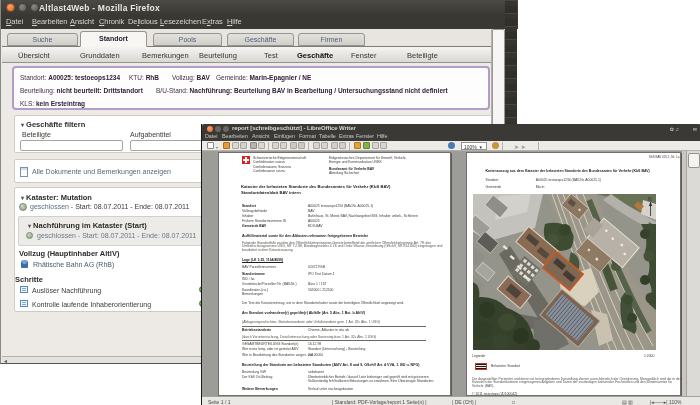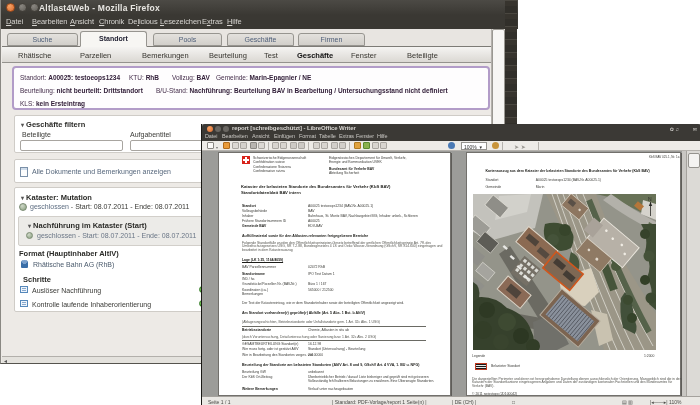--- a/index.html
+++ b/index.html
@@ -79,24 +79,24 @@
   </div>
   <div id="ffbody">
     <div id="tabrow">
       <div class="tab" style="left:5px;width:71px">Suche</div>
       <div class="tab act" style="left:78px;width:67px">Standort</div>
       <div class="tab" style="left:151px;width:69px">Pools</div>
       <div class="tab" style="left:225px;width:67px">Geschäfte</div>
       <div class="tab" style="left:296px;width:67px">Firmen</div>
     </div>
     <div id="nav">
-      <span style="left:16px">Rhätische</span>
-          <span style="left:78px">Parzellen</span>
+      <span style="left:16px">Übersicht</span>
+          <span style="left:78px">Grunddaten</span>
           <span style="left:140px">Bemerkungen</span>
-          <span style="left:207px">Beurteilung</span>
+          <span style="left:197px">Beurteilung</span>
           <span style="left:262px">Test</span>
           <span style="left:295px;font-weight:bold;color:#111">Geschäfte</span>
           <span style="left:349px">Fenster</span>
           <span style="left:405px">Beteiligte</span>
     </div>
     <div id="pbox">
       <div style="left:6px;top:6px">Standort: <b>A00025: testoeops1234</b></div>
       <div style="left:115px;top:6px">KTU: <b>RhB</b></div>
       <div style="left:158px;top:6px">Vollzug: <b>BAV</b></div>
       <div style="left:202px;top:6px">Gemeinde: <b>Marin-Epagnier / NE</b></div>
@@ -120,24 +120,24 @@
 
     <div class="card" style="top:158px;height:125px">
       <div class="hd" style="position:absolute;left:6px;top:5px"><span class="arr">▾</span> Kataster: Mutation</div>
       <div class="ic" style="left:4px;top:15px;width:8px;height:8px;border-radius:50%;background:radial-gradient(circle at 35% 30%,#cfd8c8,#8aa080);border:1px solid #7a8a72"></div>
       <div class="txt" style="position:absolute;left:15px;top:15px"><span style="color:#5c6c80">geschlossen</span> - Start: 08.07.2011 - Ende: 08.07.2011</div>
       <div style="position:absolute;left:3px;top:28px;width:470px;height:30px;background:#ecebe8;border:1px solid #d2cfca;border-radius:2px">
         <div class="hd" style="position:absolute;left:9px;top:4px"><span class="arr">▾</span> Nachführung im Kataster (Start)</div>
         <div class="ic" style="left:7px;top:15px;width:7px;height:7px;border-radius:50%;background:radial-gradient(circle at 35% 30%,#cfd8c8,#8aa080);border:1px solid #7a8a72"></div>
         <div class="txt" style="position:absolute;left:18px;top:15px;color:#6a7686">geschlossen - Start: 08.07.2011 - Ende: 08.07.2011</div>
       </div>
-      <div class="hd" style="position:absolute;left:4px;top:61px">Format (Hauptinhaber AltlV)</div>
+      <div class="hd" style="position:absolute;left:4px;top:61px">Vollzug (Hauptinhaber AltlV)</div>
       <div class="ic" style="left:6px;top:72px;width:7px;height:8px;background:radial-gradient(circle at 50% 20%,#7aa0cc 30%,#3a6ea8 32%);border-radius:3px 3px 1px 1px"></div>
       <div class="txt" style="position:absolute;left:18px;top:73px;color:#4a5a6c">Rhätische Bahn AG (RhB)</div>
-      <div class="hd" style="position:absolute;left:8px;top:87px">Schritte</div>
+      <div class="hd" style="position:absolute;left:0;top:87px">Schritte</div>
       <div class="formic" style="left:5px;top:98px"></div>
       <div class="txt" style="position:absolute;left:17px;top:99px">Auslöser Nachführung</div>
       <div class="gchk" style="left:184px;top:98px"></div>
       <div class="formic" style="left:5px;top:112px"></div>
       <div class="txt" style="position:absolute;left:17px;top:113px">Kontrolle laufende Inhaberorientierung</div>
       <div class="gchk" style="left:184px;top:112px"></div>
     </div>
     <div id="ffvsb">
           <div id="ffvthumb"></div>
         </div>

